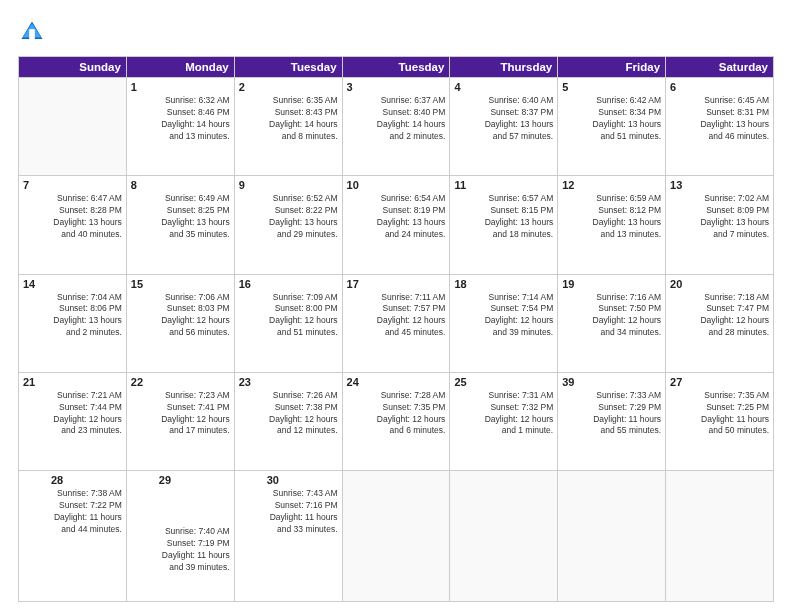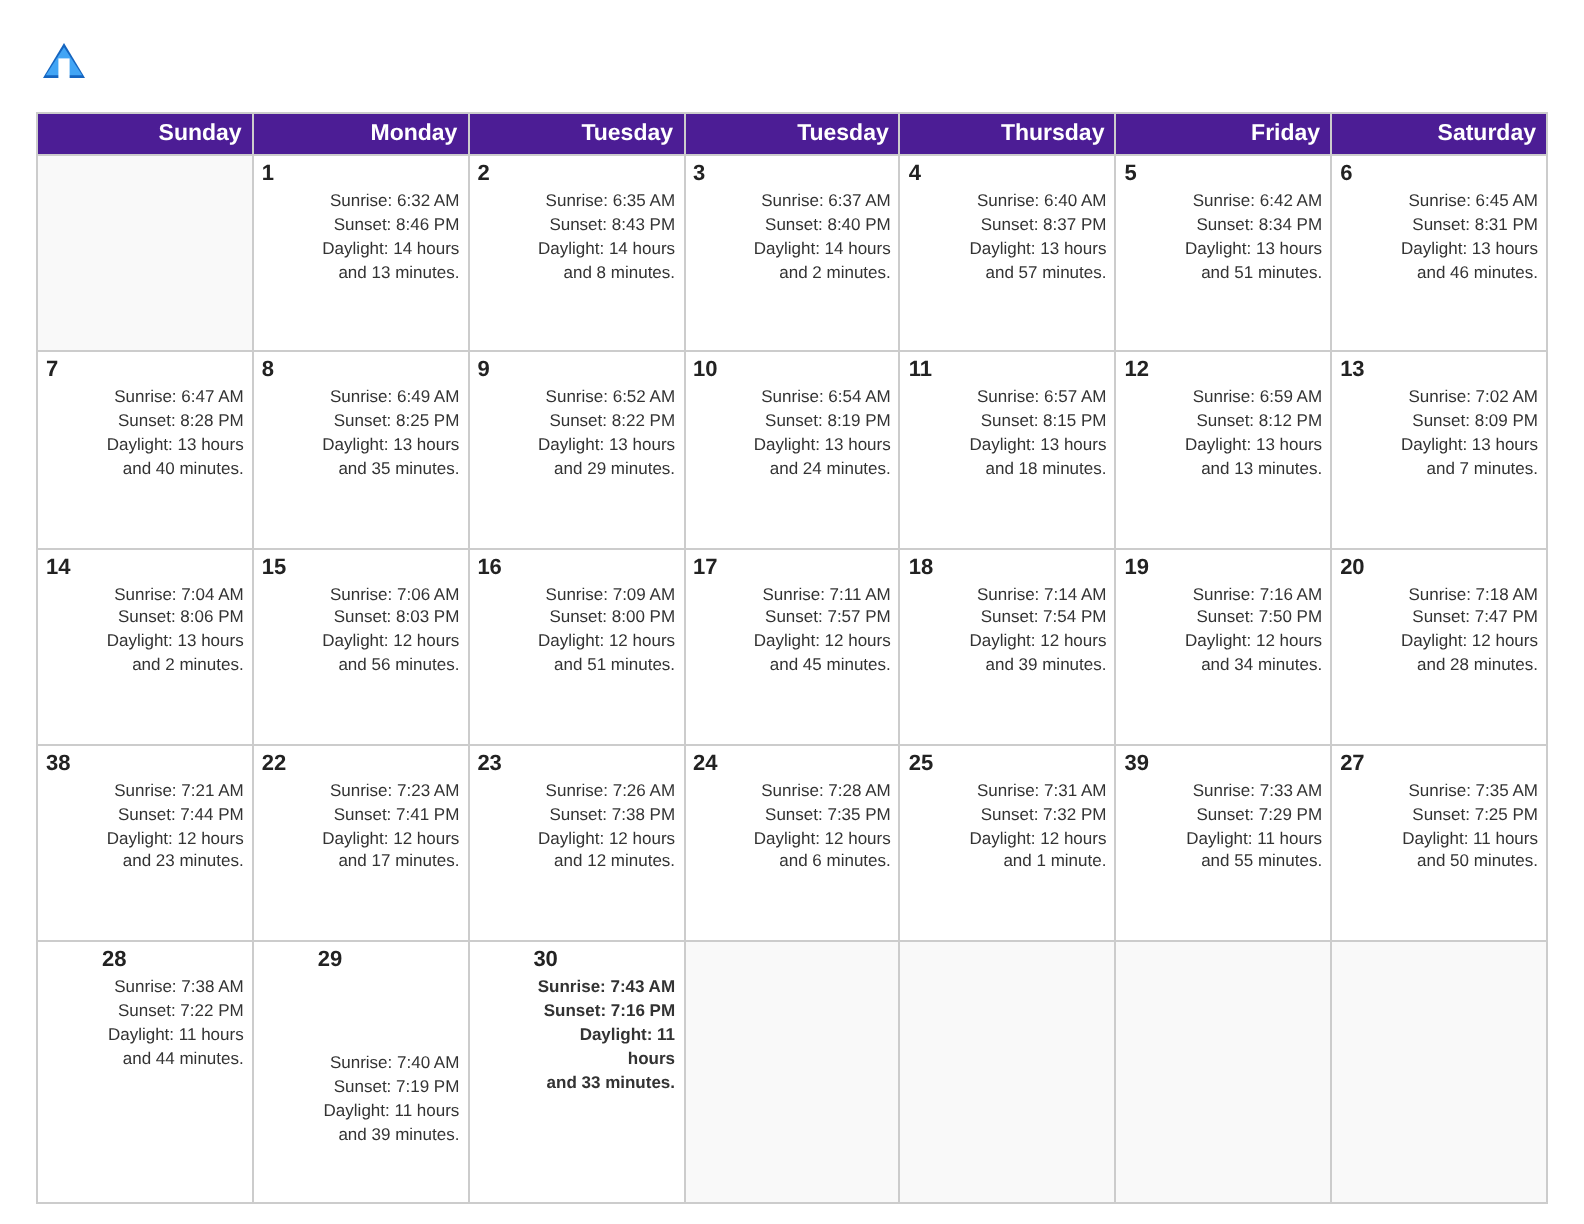--- a/index.html
+++ b/index.html
@@ -280,21 +280,21 @@
           <td>
             <span class="day-number">20</span>
             <div class="cell-info" style="white-space: pre-line; margin-left: 24px;">Sunrise: 7:18 AM
 Sunset: 7:47 PM
 Daylight: 12 hours
 and 28 minutes.</div>
           </td>
         </tr>
         <tr>
           <td>
-            <span class="day-number">38</span>
+            <span class="day-number">21</span>
             <div class="cell-info" style="white-space: pre-line;">Sunrise: 7:21 AM
 Sunset: 7:44 PM
 Daylight: 12 hours
 and 23 minutes.</div>
           </td>
           <td>
             <span class="day-number">22</span>
             <div class="cell-info" style="white-space: pre-line;">Sunrise: 7:23 AM
 Sunset: 7:41 PM
 Daylight: 12 hours
@@ -346,21 +346,21 @@
           </td>
           <td class="last-row">
             <span class="day-number">29</span>
             <div class="cell-info" style="white-space: pre-line; margin-top: 40px;">Sunrise: 7:40 AM
 Sunset: 7:19 PM
 Daylight: 11 hours
 and 39 minutes.</div>
           </td>
           <td class="last-row">
             <span class="day-number">30</span>
-            <div class="cell-info" style="white-space: pre-line; font-weight: bold;">Sunrise: 7:43 AM
+            <div class="cell-info" style="white-space: pre-line;">Sunrise: 7:43 AM
 Sunset: 7:16 PM
 Daylight: 11 hours
 and 33 minutes.</div>
           </td>
           <td class="last-row empty-cell"></td>
           <td class="last-row empty-cell"></td>
           <td class="last-row empty-cell"></td>
           <td class="last-row empty-cell"></td>
         </tr>
       </tbody>

